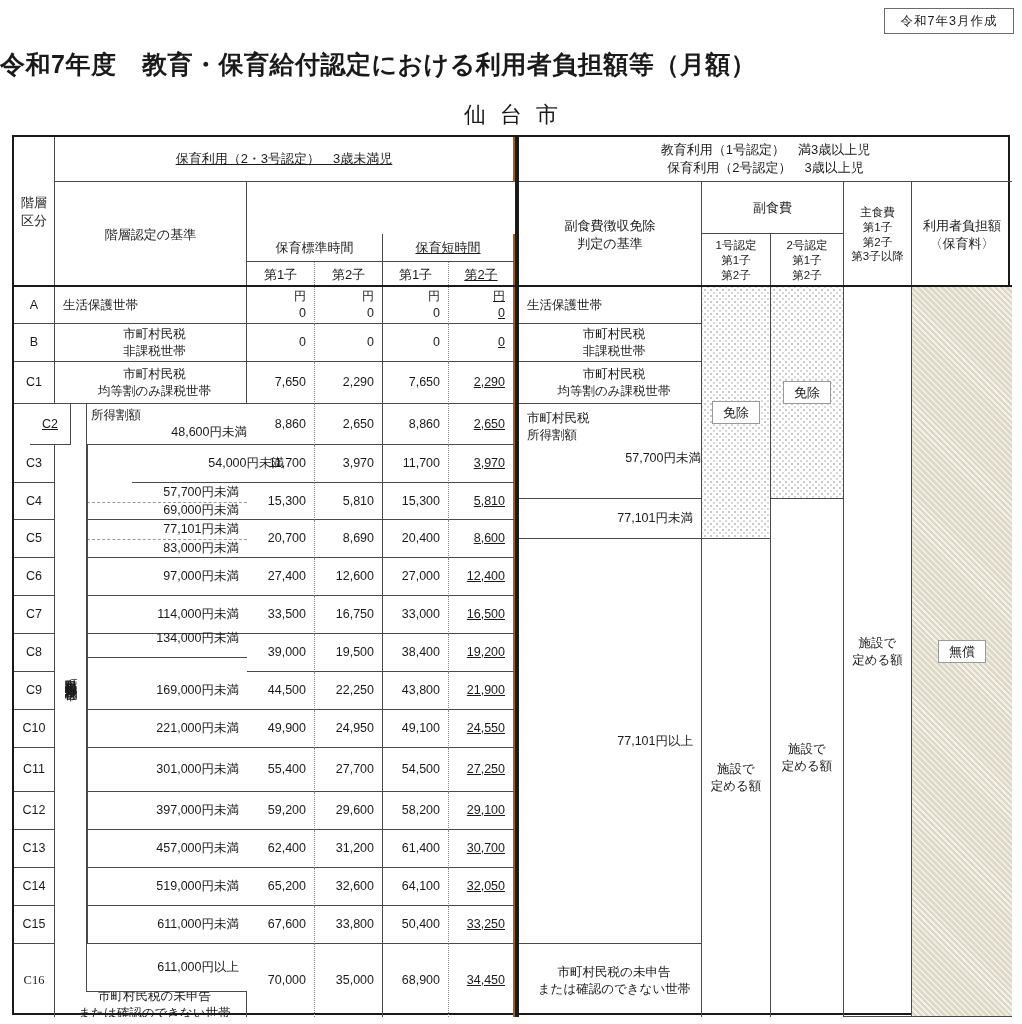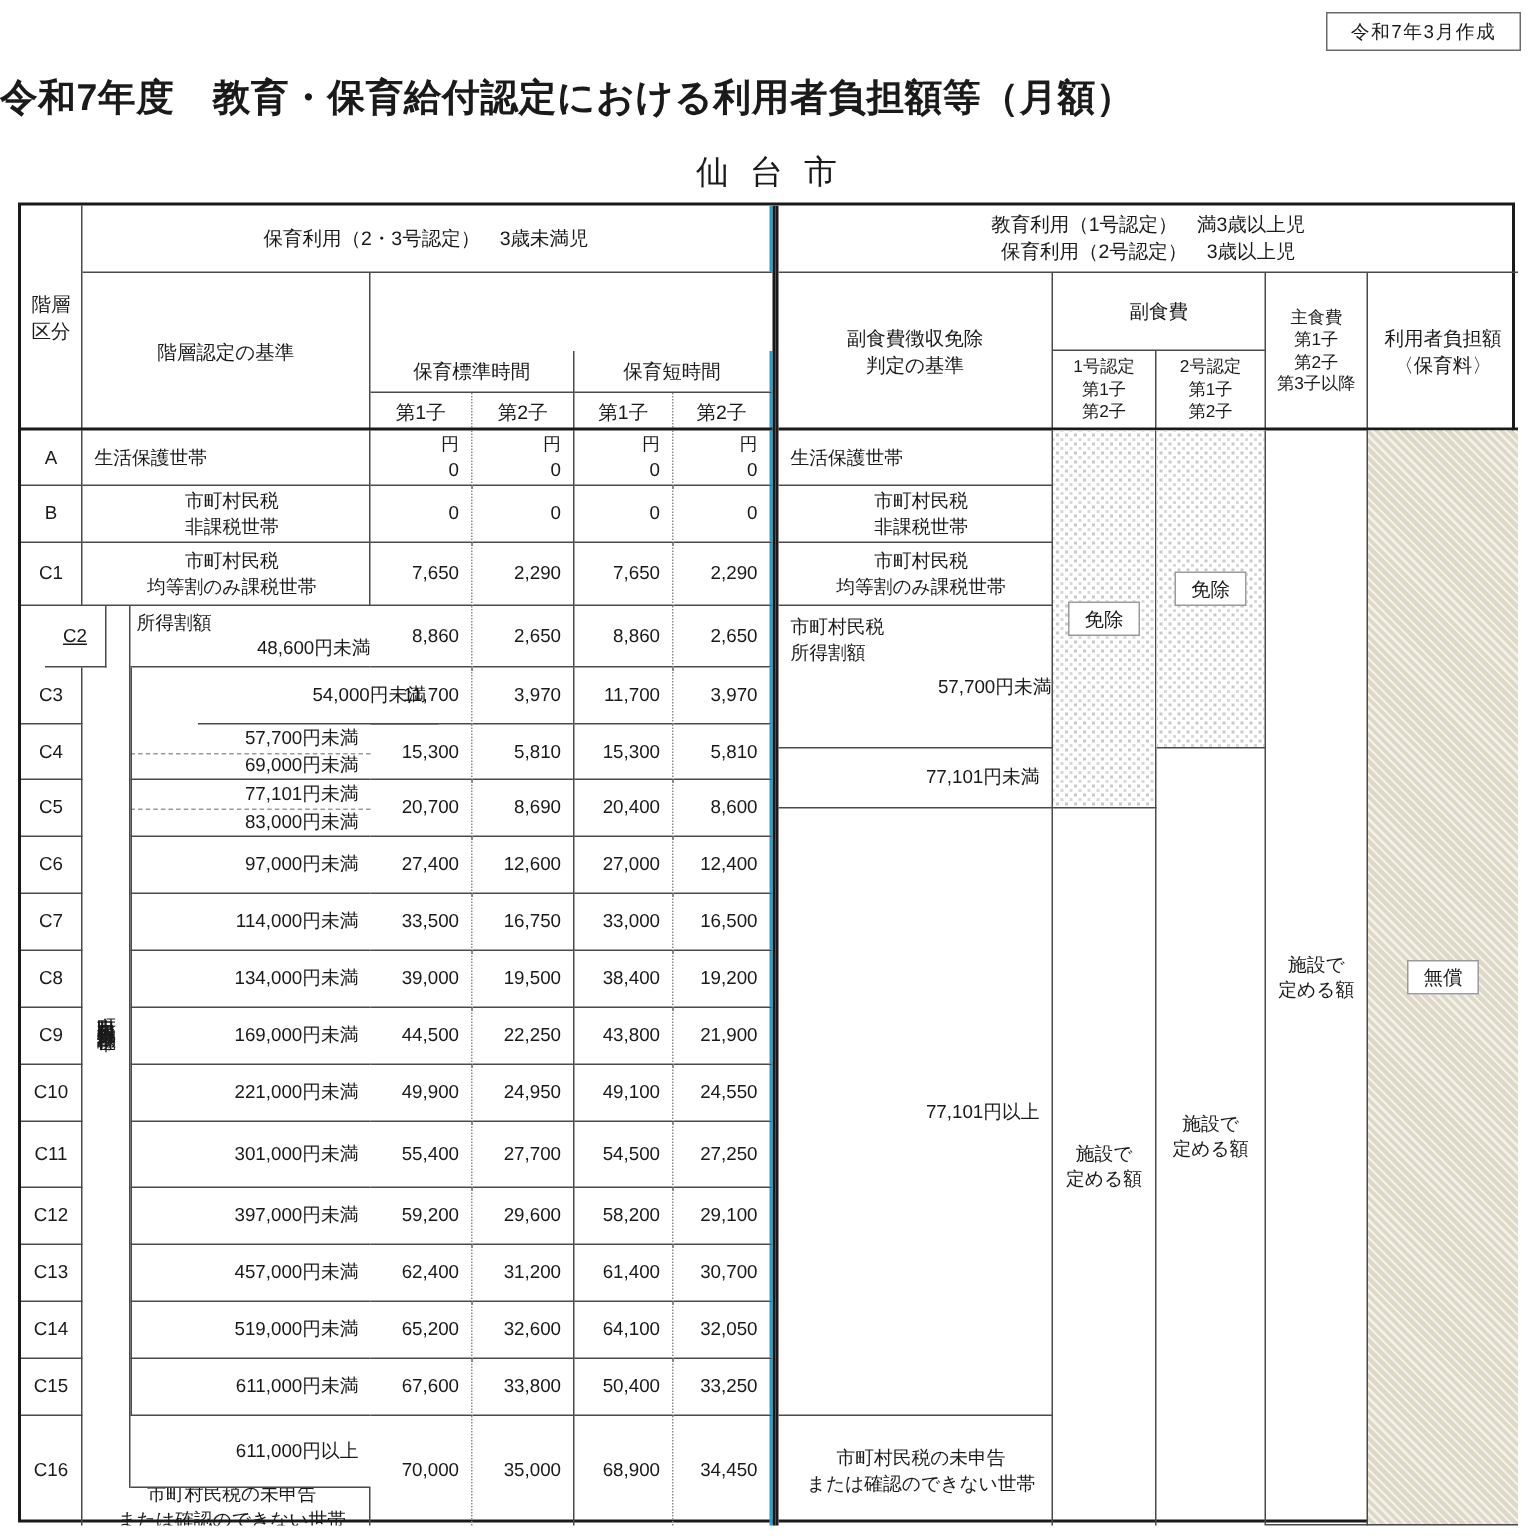--- a/index.html
+++ b/index.html
@@ -40,21 +40,21 @@
   }
   .cell{position:absolute;box-sizing:border-box;
         display:flex;font-size:12.5px;line-height:1.35;
         overflow:hidden;}
   .ctr{align-items:center;justify-content:center;text-align:center;}
   .lft{align-items:center;justify-content:flex-start;text-align:left;padding-left:8px;}
   .rgt{align-items:center;justify-content:flex-end;text-align:right;padding-right:8px;}
   .bt{border-bottom:1px solid #4a4a4a;}
   .bt2{border-bottom:2px solid #1a1a1a;}
   .br{border-right:1px solid #4a4a4a;}
-  .br2{border-right:2px solid #0ea5e9;}
+  .br2{border-right:2px solid #a16207;text-decoration:underline;}
   .brd{border-right:1px dotted #8a8a8a;}
   .bttd{border-top:1px dashed #9a9a9a;}
   .hdr{font-size:13px;}
   .small{font-size:11.5px;line-height:1.3;}
   .vtext{
     writing-mode:vertical-rl;
     text-orientation:upright;
     letter-spacing:1px;
     font-size:12.5px;
   }
@@ -210,21 +210,21 @@
     <div class="cell rgt br bt" style="left: 301px; top: 421px; width: 68px; height: 38px;">12,600</div>
     <div class="cell rgt brd bt" style="left: 369px; top: 421px; width: 66px; height: 38px;">27,000</div>
     <div class="cell rgt br2 bt" style="left: 435px; top: 421px; width: 66px; height: 38px;">12,400</div>
     <div class="cell ctr br bt" style="left: 0px; top: 459px; width: 41px; height: 38px;">C7</div>
     <div class="cell rgt bt" style="left: 73px; top: 459px; width: 160px; height: 38px;">114,000円未満</div>
     <div class="cell rgt brd bt" style="left: 233px; top: 459px; width: 68px; height: 38px;">33,500</div>
     <div class="cell rgt br bt" style="left: 301px; top: 459px; width: 68px; height: 38px;">16,750</div>
     <div class="cell rgt brd bt" style="left: 369px; top: 459px; width: 66px; height: 38px;">33,000</div>
     <div class="cell rgt br2 bt" style="left: 435px; top: 459px; width: 66px; height: 38px;">16,500</div>
     <div class="cell ctr br bt" style="left: 0px; top: 497px; width: 41px; height: 38px;">C8</div>
-    <div class="cell rgt bt" style="left: 73px; top: 497px; width: 160px; height: 38px;">134,000円未満</div>
+    <div class="cell rgt bt" style="left: 73px; top: 483px; width: 160px; height: 38px;">134,000円未満</div>
     <div class="cell rgt brd bt" style="left: 233px; top: 497px; width: 68px; height: 38px;">39,000</div>
     <div class="cell rgt br bt" style="left: 301px; top: 497px; width: 68px; height: 38px;">19,500</div>
     <div class="cell rgt brd bt" style="left: 369px; top: 497px; width: 66px; height: 38px;">38,400</div>
     <div class="cell rgt br2 bt" style="left: 435px; top: 497px; width: 66px; height: 38px;">19,200</div>
     <div class="cell ctr br bt" style="left: 0px; top: 535px; width: 41px; height: 38px;">C9</div>
     <div class="cell rgt bt" style="left: 73px; top: 535px; width: 160px; height: 38px;">169,000円未満</div>
     <div class="cell rgt brd bt" style="left: 233px; top: 535px; width: 68px; height: 38px;">44,500</div>
     <div class="cell rgt br bt" style="left: 301px; top: 535px; width: 68px; height: 38px;">22,250</div>
     <div class="cell rgt brd bt" style="left: 369px; top: 535px; width: 66px; height: 38px;">43,800</div>
     <div class="cell rgt br2 bt" style="left: 435px; top: 535px; width: 66px; height: 38px;">21,900</div>
@@ -257,21 +257,21 @@
     <div class="cell rgt brd bt" style="left: 233px; top: 731px; width: 68px; height: 38px;">65,200</div>
     <div class="cell rgt br bt" style="left: 301px; top: 731px; width: 68px; height: 38px;">32,600</div>
     <div class="cell rgt brd bt" style="left: 369px; top: 731px; width: 66px; height: 38px;">64,100</div>
     <div class="cell rgt br2 bt" style="left: 435px; top: 731px; width: 66px; height: 38px;">32,050</div>
     <div class="cell ctr br bt" style="left: 0px; top: 769px; width: 41px; height: 38px;">C15</div>
     <div class="cell rgt bt" style="left: 73px; top: 769px; width: 160px; height: 38px;">611,000円未満</div>
     <div class="cell rgt brd bt" style="left: 233px; top: 769px; width: 68px; height: 38px;">67,600</div>
     <div class="cell rgt br bt" style="left: 301px; top: 769px; width: 68px; height: 38px;">33,800</div>
     <div class="cell rgt brd bt" style="left: 369px; top: 769px; width: 66px; height: 38px;">50,400</div>
     <div class="cell rgt br2 bt" style="left: 435px; top: 769px; width: 66px; height: 38px;">33,250</div>
-    <div class="cell ctr br " style="left: 0px; top: 807px; width: 41px; height: 73px;">C16</div>
+    <div class="cell ctr br " style="left: 0px; top: 807px; width: 41px; height: 73px; font-family: Liberation Serif, serif;">C16</div>
     <div class="cell rgt bt" style="left: 73px; top: 807px; width: 160px; height: 48px;">611,000円以上</div>
     <div class="cell lft multi br" style="left: 41px; top: 855px; width: 192px; height: 25px;">
       <span>市町村民税の未申告</span>
       <span>または確認のできない世帯</span>
     </div>
     <div class="cell br" style="left: 41px; top: 807px; width: 32px; height: 48px;"></div>
     <div class="cell rgt brd " style="left: 233px; top: 807px; width: 68px; height: 73px;">70,000</div>
     <div class="cell rgt br " style="left: 301px; top: 807px; width: 68px; height: 73px;">35,000</div>
     <div class="cell rgt brd " style="left: 369px; top: 807px; width: 66px; height: 73px;">68,900</div>
     <div class="cell rgt br2 " style="left: 435px; top: 807px; width: 66px; height: 73px;">34,450</div>

